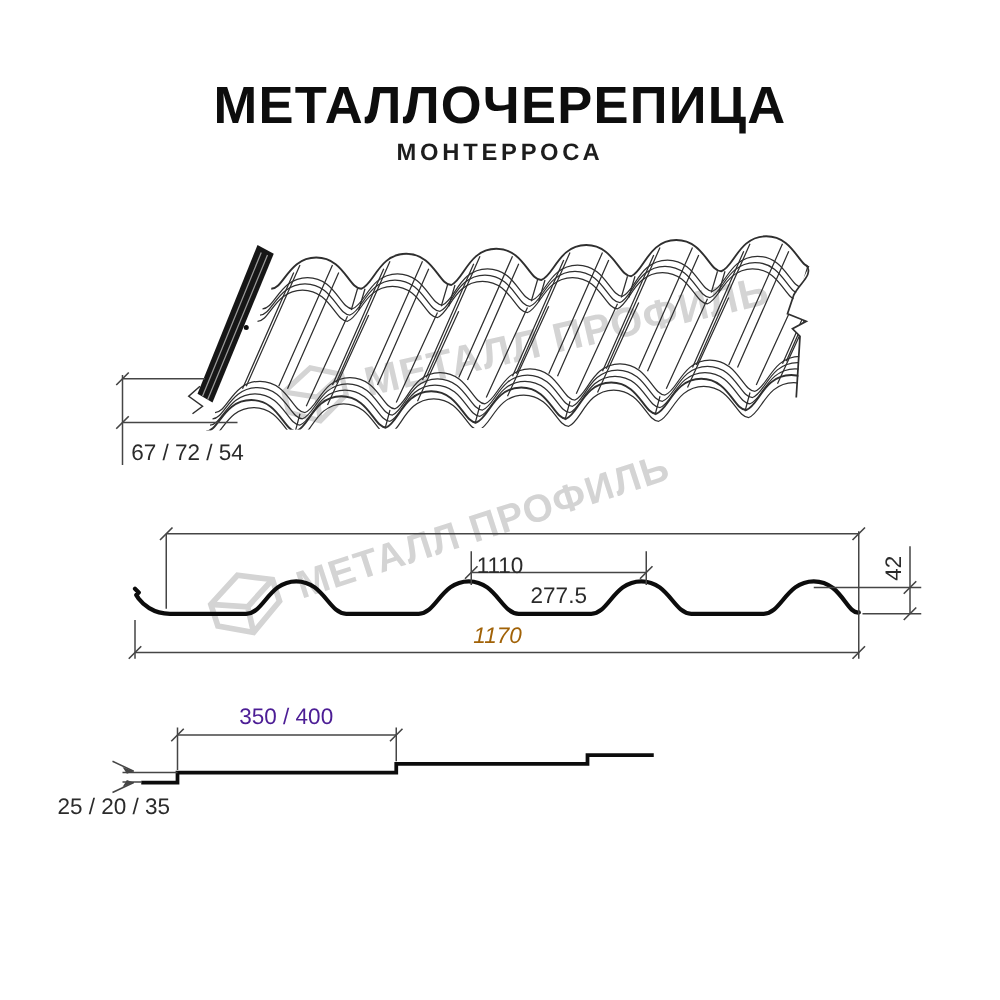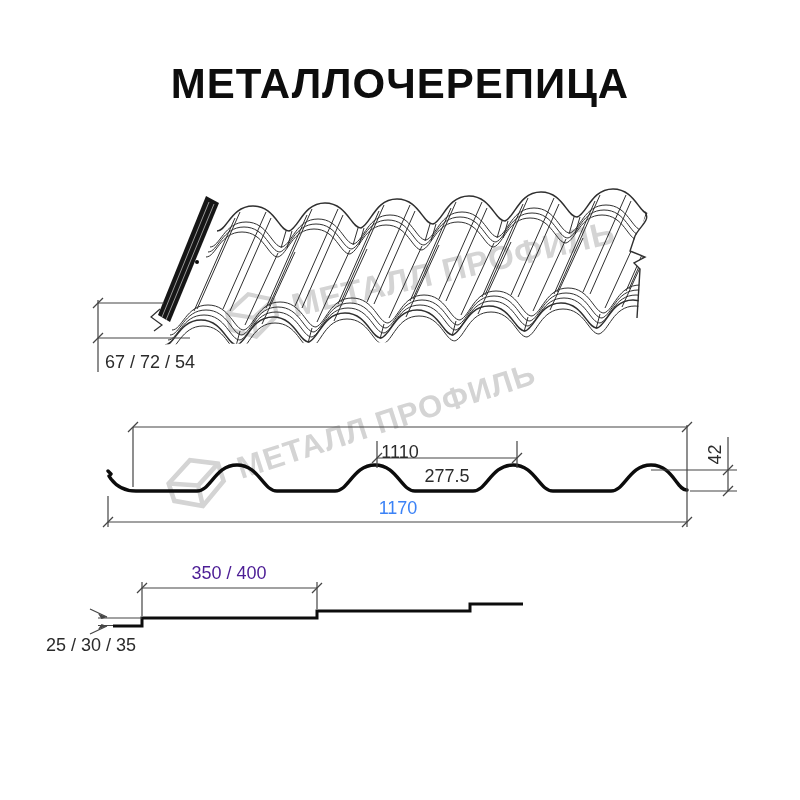--- a/index.html
+++ b/index.html
@@ -17,20 +17,21 @@
   .wm1{left:224px;top:296px;font-size:33px;transform:rotate(-13deg);transform-origin:left center;}
   .wm2{left:166px;top:464px;font-size:31px;transform:rotate(-18deg);transform-origin:left center;}
   svg#draw-svg{position:absolute;left:0;top:0;z-index:2;}
 </style>
 </head>
 <body>
 
 <div id="stage">
 
   <div class="title">МЕТАЛЛОЧЕРЕПИЦА</div>
+  <div class="subtitle">МОНТЕРРОСА</div>
 
   <div class="wm wm1" style="color: rgb(212, 212, 212);">
     <svg width="58" height="52" viewBox="0 0 70 62" fill="none" stroke="currentColor" stroke-width="5">
       <path d="M6 22 L36 5 L64 18 L64 38 L34 57 L6 42 Z"></path>
       <path d="M6 22 L36 34 L64 18 M36 34 L34 57"></path>
     </svg>
     <span>МЕТАЛЛ ПРОФИЛЬ</span>
   </div>
 
   <div class="wm wm2" style="color: rgb(212, 212, 212);">
@@ -107,16 +108,16 @@
            M723,475 L733,465 M723,496 L733,486
            M93,308 L103,298 M93,343 L103,333
            M137,593 L147,583 M312,593 L322,583"></path>
     </g>
   </svg>
 
   <div class="dim-label" style="left: 104px; top: 352px; width: 92px; color: rgb(43, 43, 43);">67 / 72 / 54</div>
   <div class="dim-label" style="left: 355px; top: 402px; width: 90px; color: rgb(43, 43, 43); margin-top: 40px;">1110</div>
   <div class="dim-label" style="left: 402px; top: 418px; width: 90px; color: rgb(43, 43, 43); margin-top: 48px;">277.5</div>
   <div class="dim-label rot90" style="left: 698px; top: 444px; width: 34px; color: rgb(43, 43, 43);">42</div>
-  <div class="dim-label" style="left: 353px; top: 498px; width: 90px; color: #3b82f6;">1170</div>
+  <div class="dim-label" style="left: 353px; top: 498px; width: 90px; color: #a16207; font-style: italic;">1170</div>
   <div class="dim-label" style="left: 179px; top: 563px; width: 100px; color: #4c1d95;">350 / 400</div>
-  <div class="dim-label" style="left: 38px; top: 635px; width: 106px; color: rgb(43, 43, 43);">25 / 30 / 35</div>
+  <div class="dim-label" style="left: 38px; top: 635px; width: 106px; color: rgb(43, 43, 43);">25 / 20 / 35</div>
 </div>
 
 </body></html>

